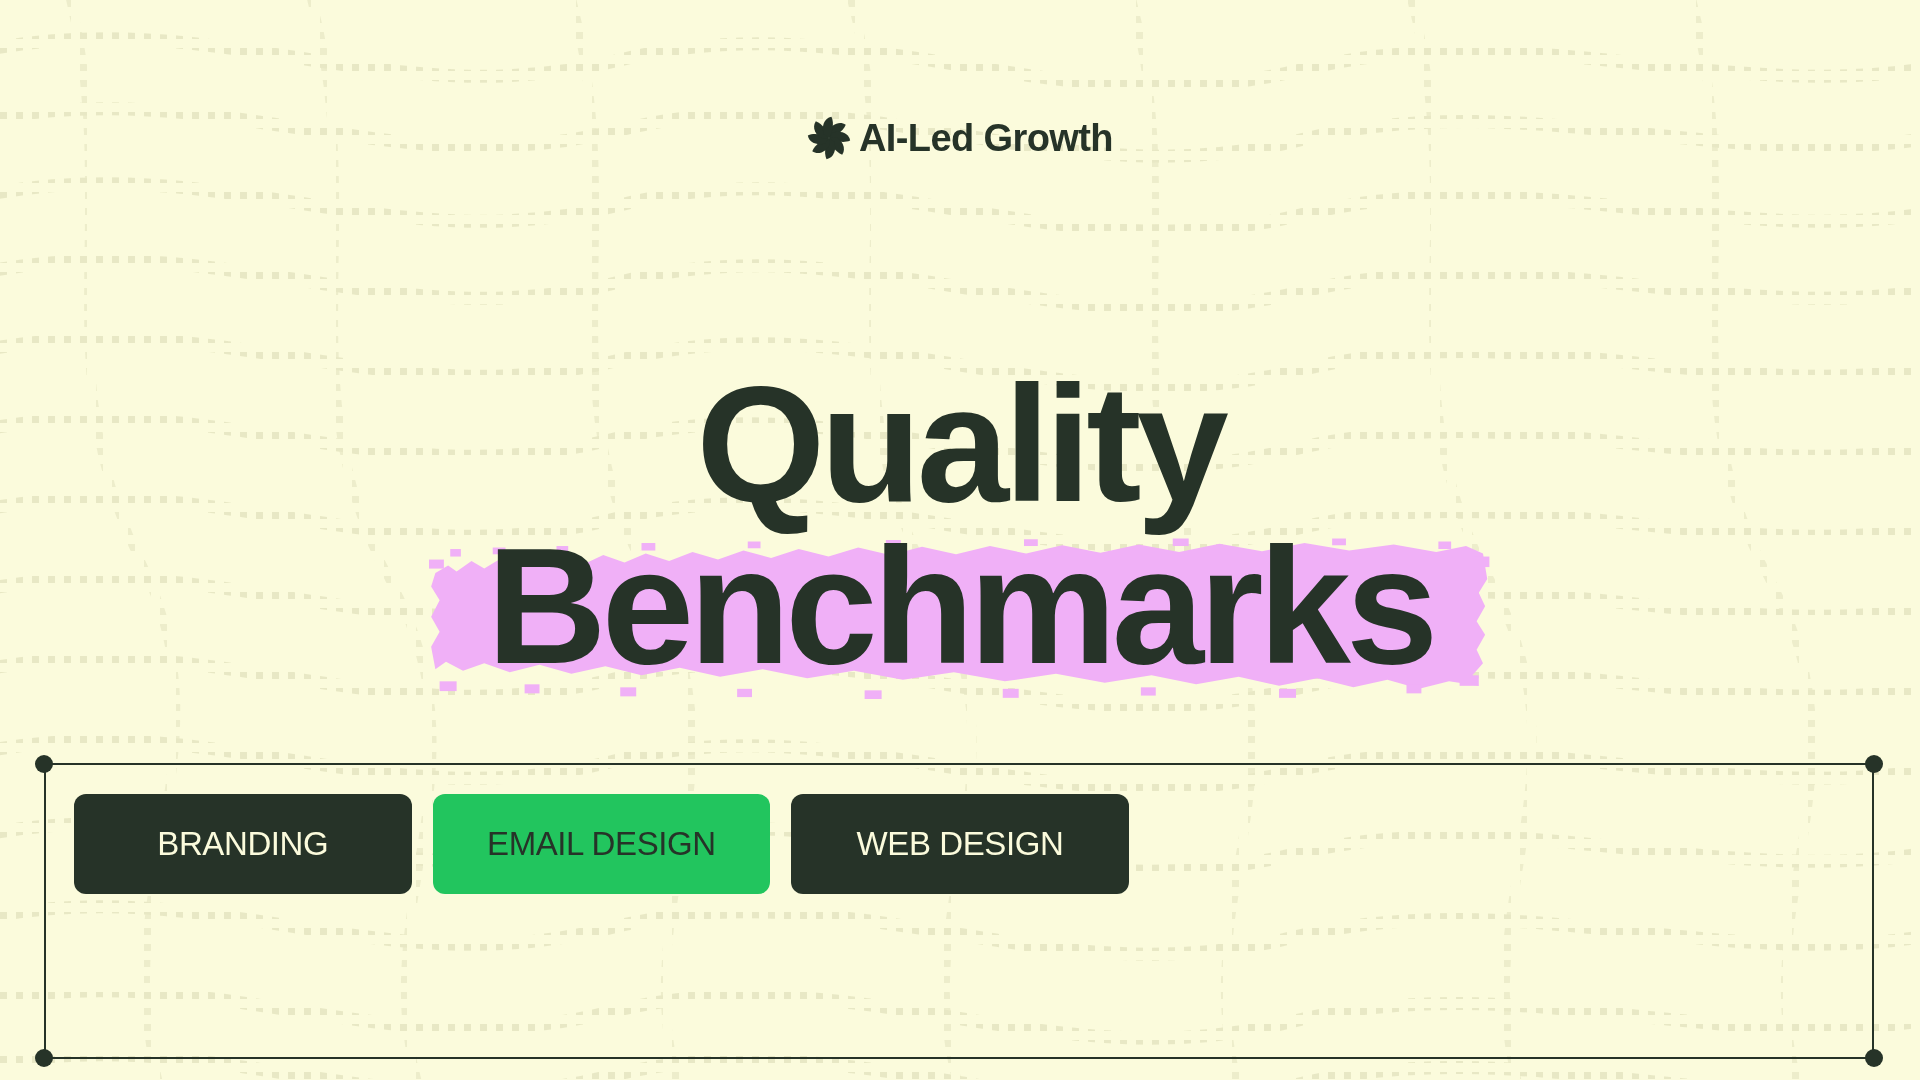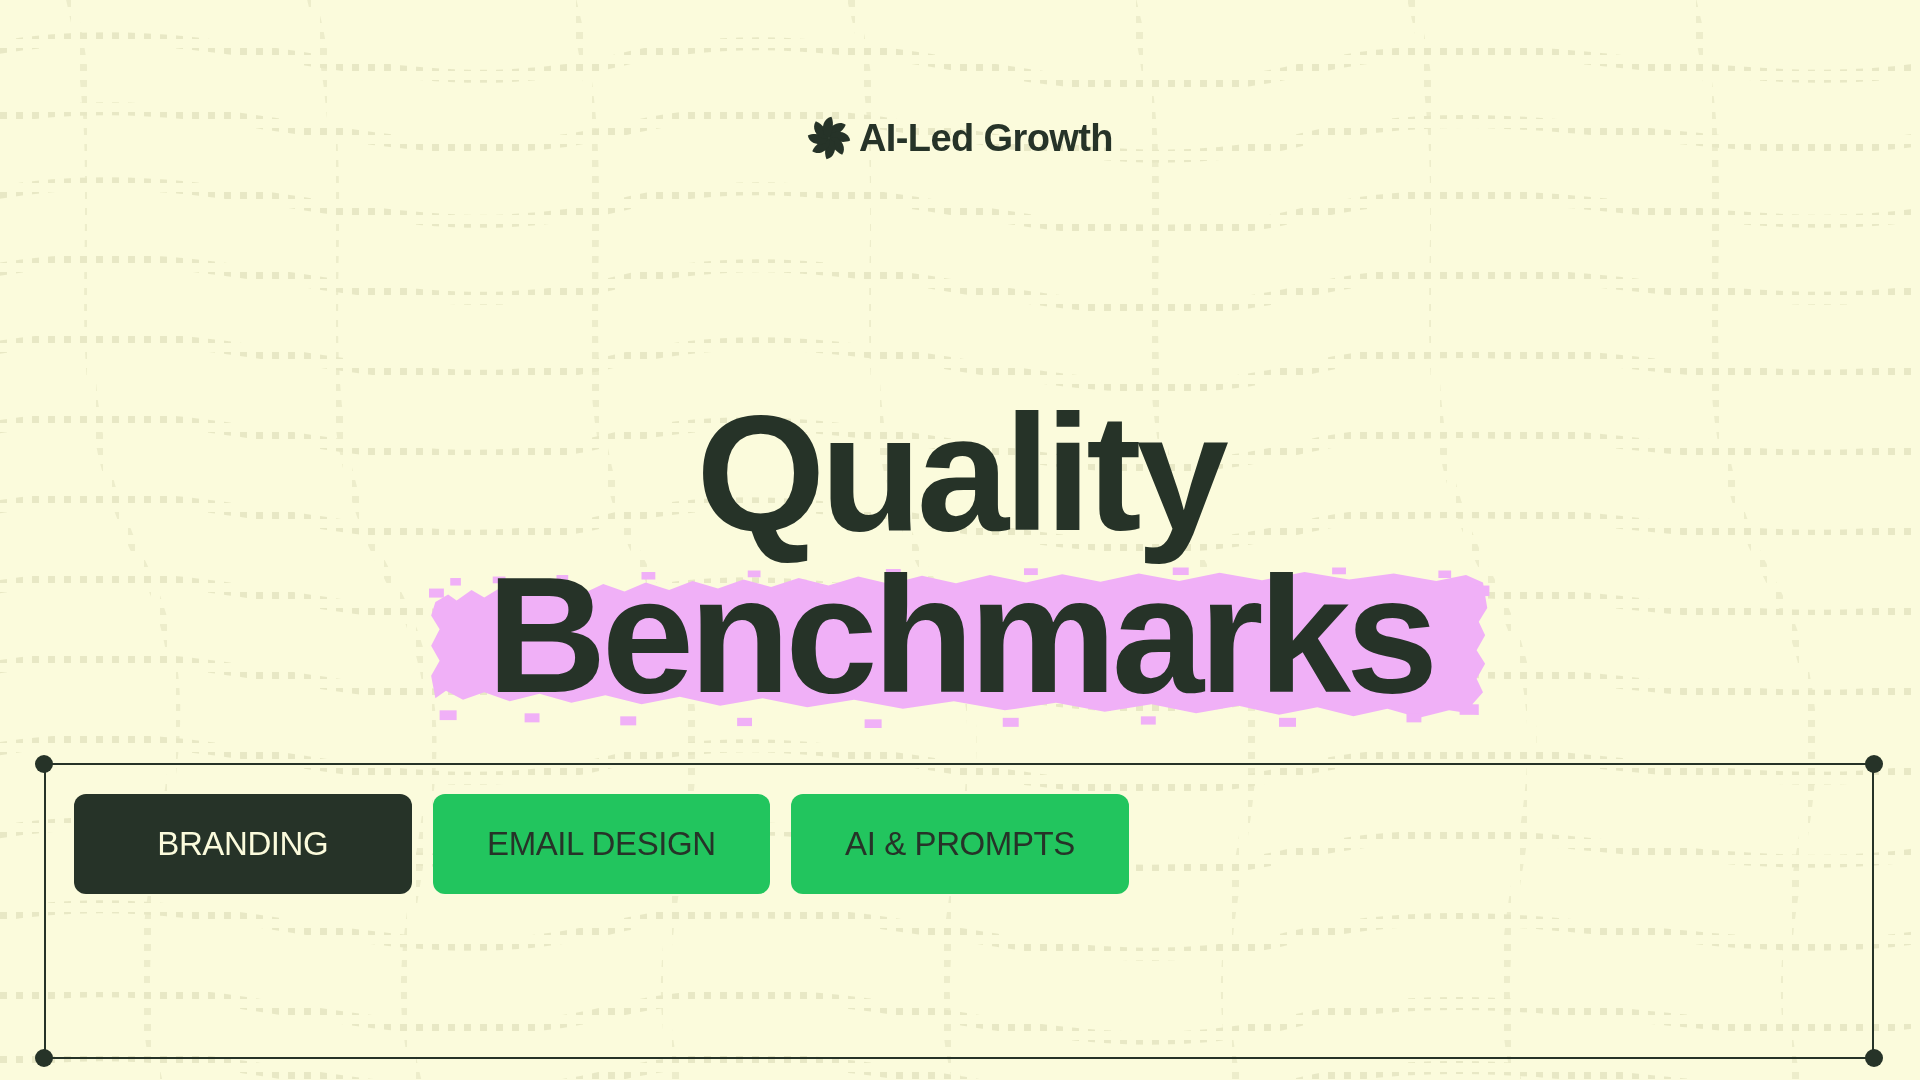--- a/index.html
+++ b/index.html
@@ -27,21 +27,21 @@
     display:flex;align-items:center;justify-content:center;gap:8px;
   }
   .brand-mark{width:44px;height:44px;display:block;flex:none;}
   .brand-name{
     font-size:38px;font-weight:700;letter-spacing:-0.6px;
     color:#263328;line-height:1;white-space:nowrap;
   }
 
   
   .headline{
-    position:absolute;left:0;right:0;top:282px;
+    position:absolute;left:0;right:0;top:253px;
     text-align:center;
     color:#263328;
     font-size:166px;font-weight:700;letter-spacing:-5px;
     line-height:0.96;
   }
   .headline .line{display:block;position:relative;}
   .headline .l1{margin-bottom:2px;}
   .headline .l2{display:inline-block;position:relative;padding:0 24px;text-align:right;}
   .brush{
     position:absolute;
@@ -234,16 +234,16 @@
     <div class="sel-line sel-right"></div>
     <div class="sel-handle h-tl"></div>
     <div class="sel-handle h-tr"></div>
     <div class="sel-handle h-bl"></div>
     <div class="sel-handle h-br"></div>
   </div>
 
   <div id="chip-grid">
     <div class="chip dark">BRANDING</div>
     <div class="chip pink">EMAIL DESIGN</div>
-    <div class="chip pink">AI &amp; PROMPTS</div>
+    <div class="chip dark">WEB DESIGN</div>
   </div>
 
 </div>
 
 </body></html>

